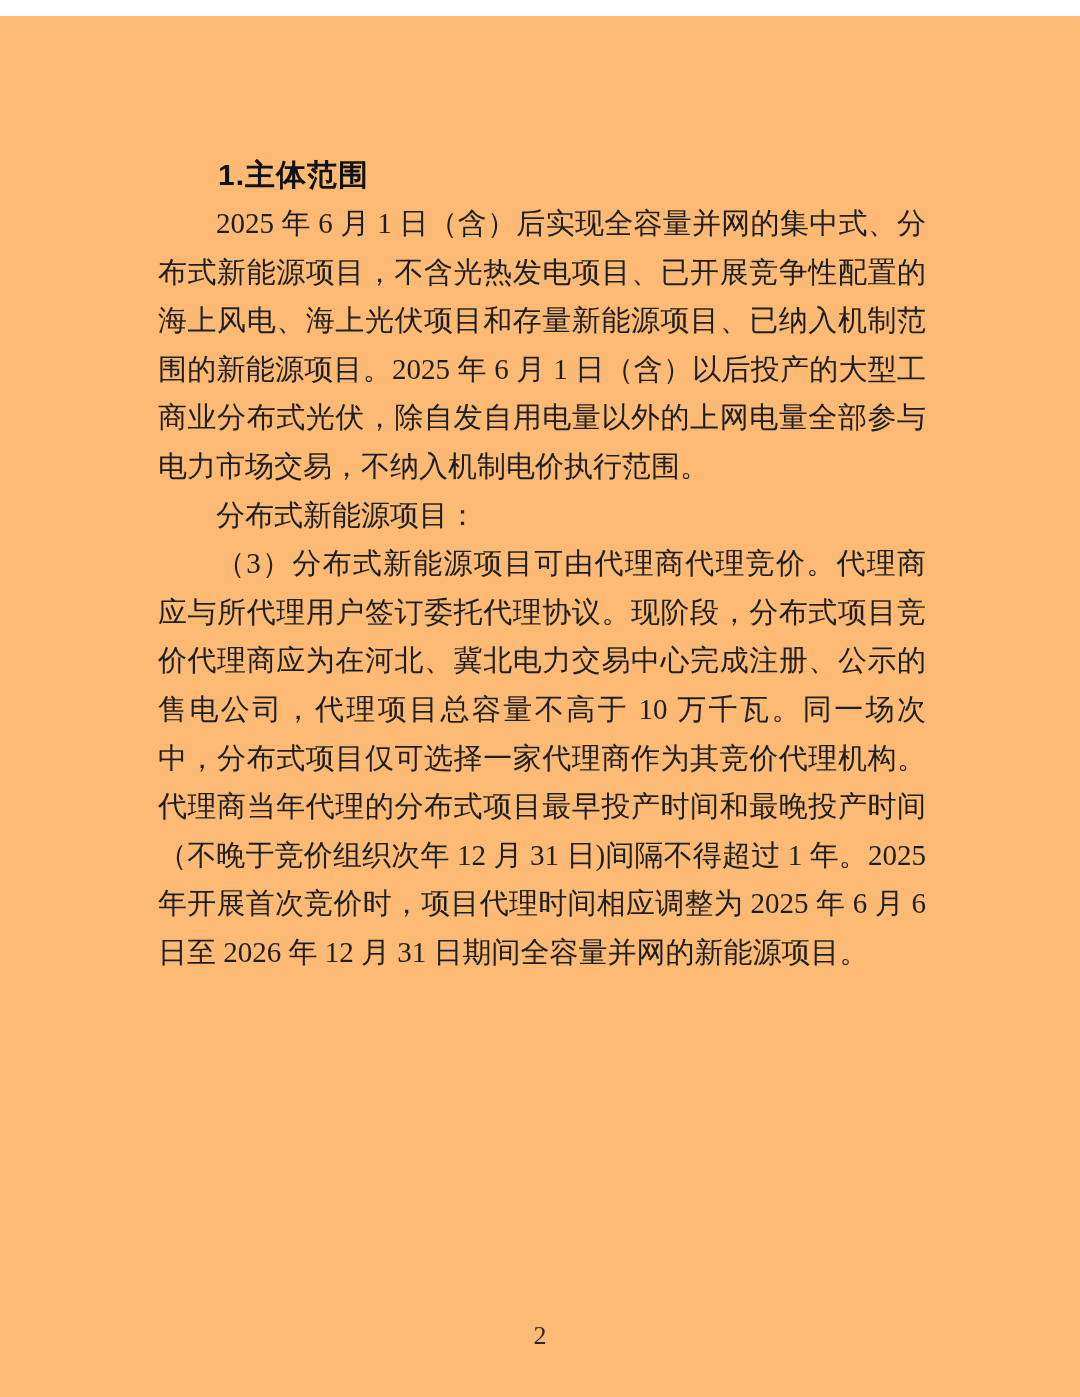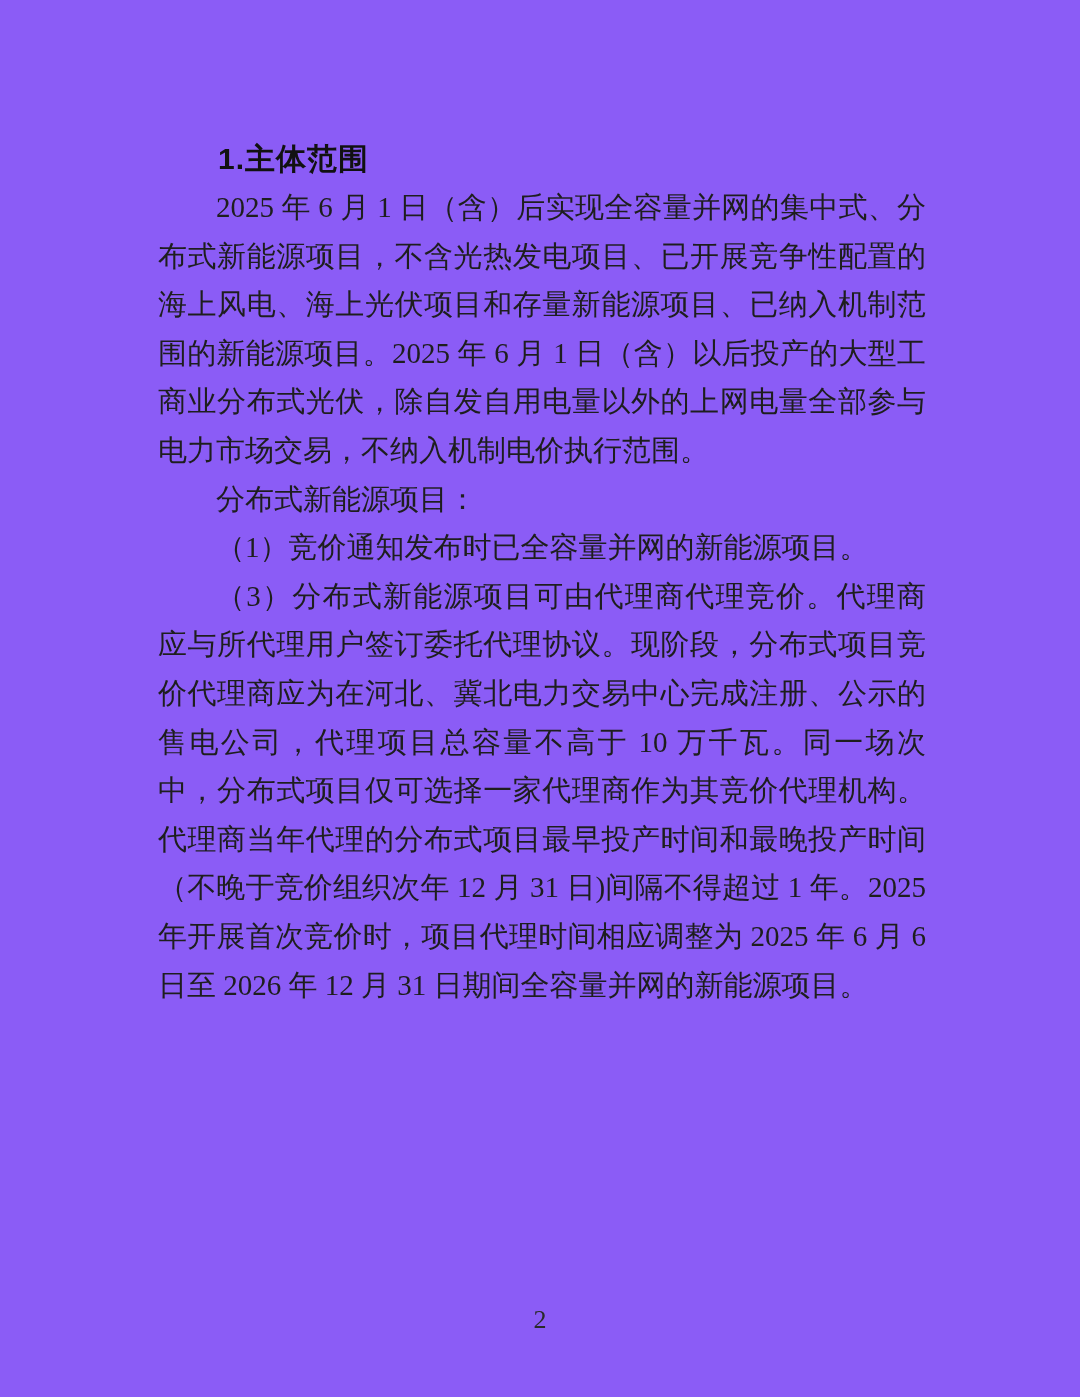--- a/index.html
+++ b/index.html
@@ -11,21 +11,22 @@
     width: 1080px;
     height: 1397px;
     position: relative;
     overflow: hidden;
     font-family: "Liberation Serif", "DejaVu Serif", serif;
     color: #1c1c1c;
   }
   .page {
     position: absolute;
     inset: 0;
-    background: #8b5cf6;
+    background: #fdba74;
+    margin-top: 16px;
   }
   .content {
     position: absolute;
     left: 158px;
     top: 134px;
     width: 768px;
   }
   .section-heading {
     font-family: "Liberation Sans", "DejaVu Sans", sans-serif;
     font-weight: 700;
@@ -56,18 +57,17 @@
   }
 </style>
 </head>
 <body>
 
 <div class="page">
   <div class="content">
     <h1 class="section-heading">1.主体范围</h1>
     <p class="para">2025 年 6 月 1 日（含）后实现全容量并网的集中式、分布式新能源项目，不含光热发电项目、已开展竞争性配置的海上风电、海上光伏项目和存量新能源项目、已纳入机制范围的新能源项目。2025 年 6 月 1 日（含）以后投产的大型工商业分布式光伏，除自发自用电量以外的上网电量全部参与电力市场交易，不纳入机制电价执行范围。</p>
     <p class="para">分布式新能源项目：</p>
-    <p class="para">（1）竞价通知发布时已全容量并网的新能源项目。</p>
     <p class="para">（3）分布式新能源项目可由代理商代理竞价。代理商应与所代理用户签订委托代理协议。现阶段，分布式项目竞价代理商应为在河北、冀北电力交易中心完成注册、公示的售电公司，代理项目总容量不高于 10 万千瓦。同一场次中，分布式项目仅可选择一家代理商作为其竞价代理机构。代理商当年代理的分布式项目最早投产时间和最晚投产时间（不晚于竞价组织次年 12 月 31 日)间隔不得超过 1 年。2025 年开展首次竞价时，项目代理时间相应调整为 2025 年 6 月 6 日至 2026 年 12 月 31 日期间全容量并网的新能源项目。</p>
   </div>
 
   <div class="page-number">2</div>
 </div>
 
 </body></html>

